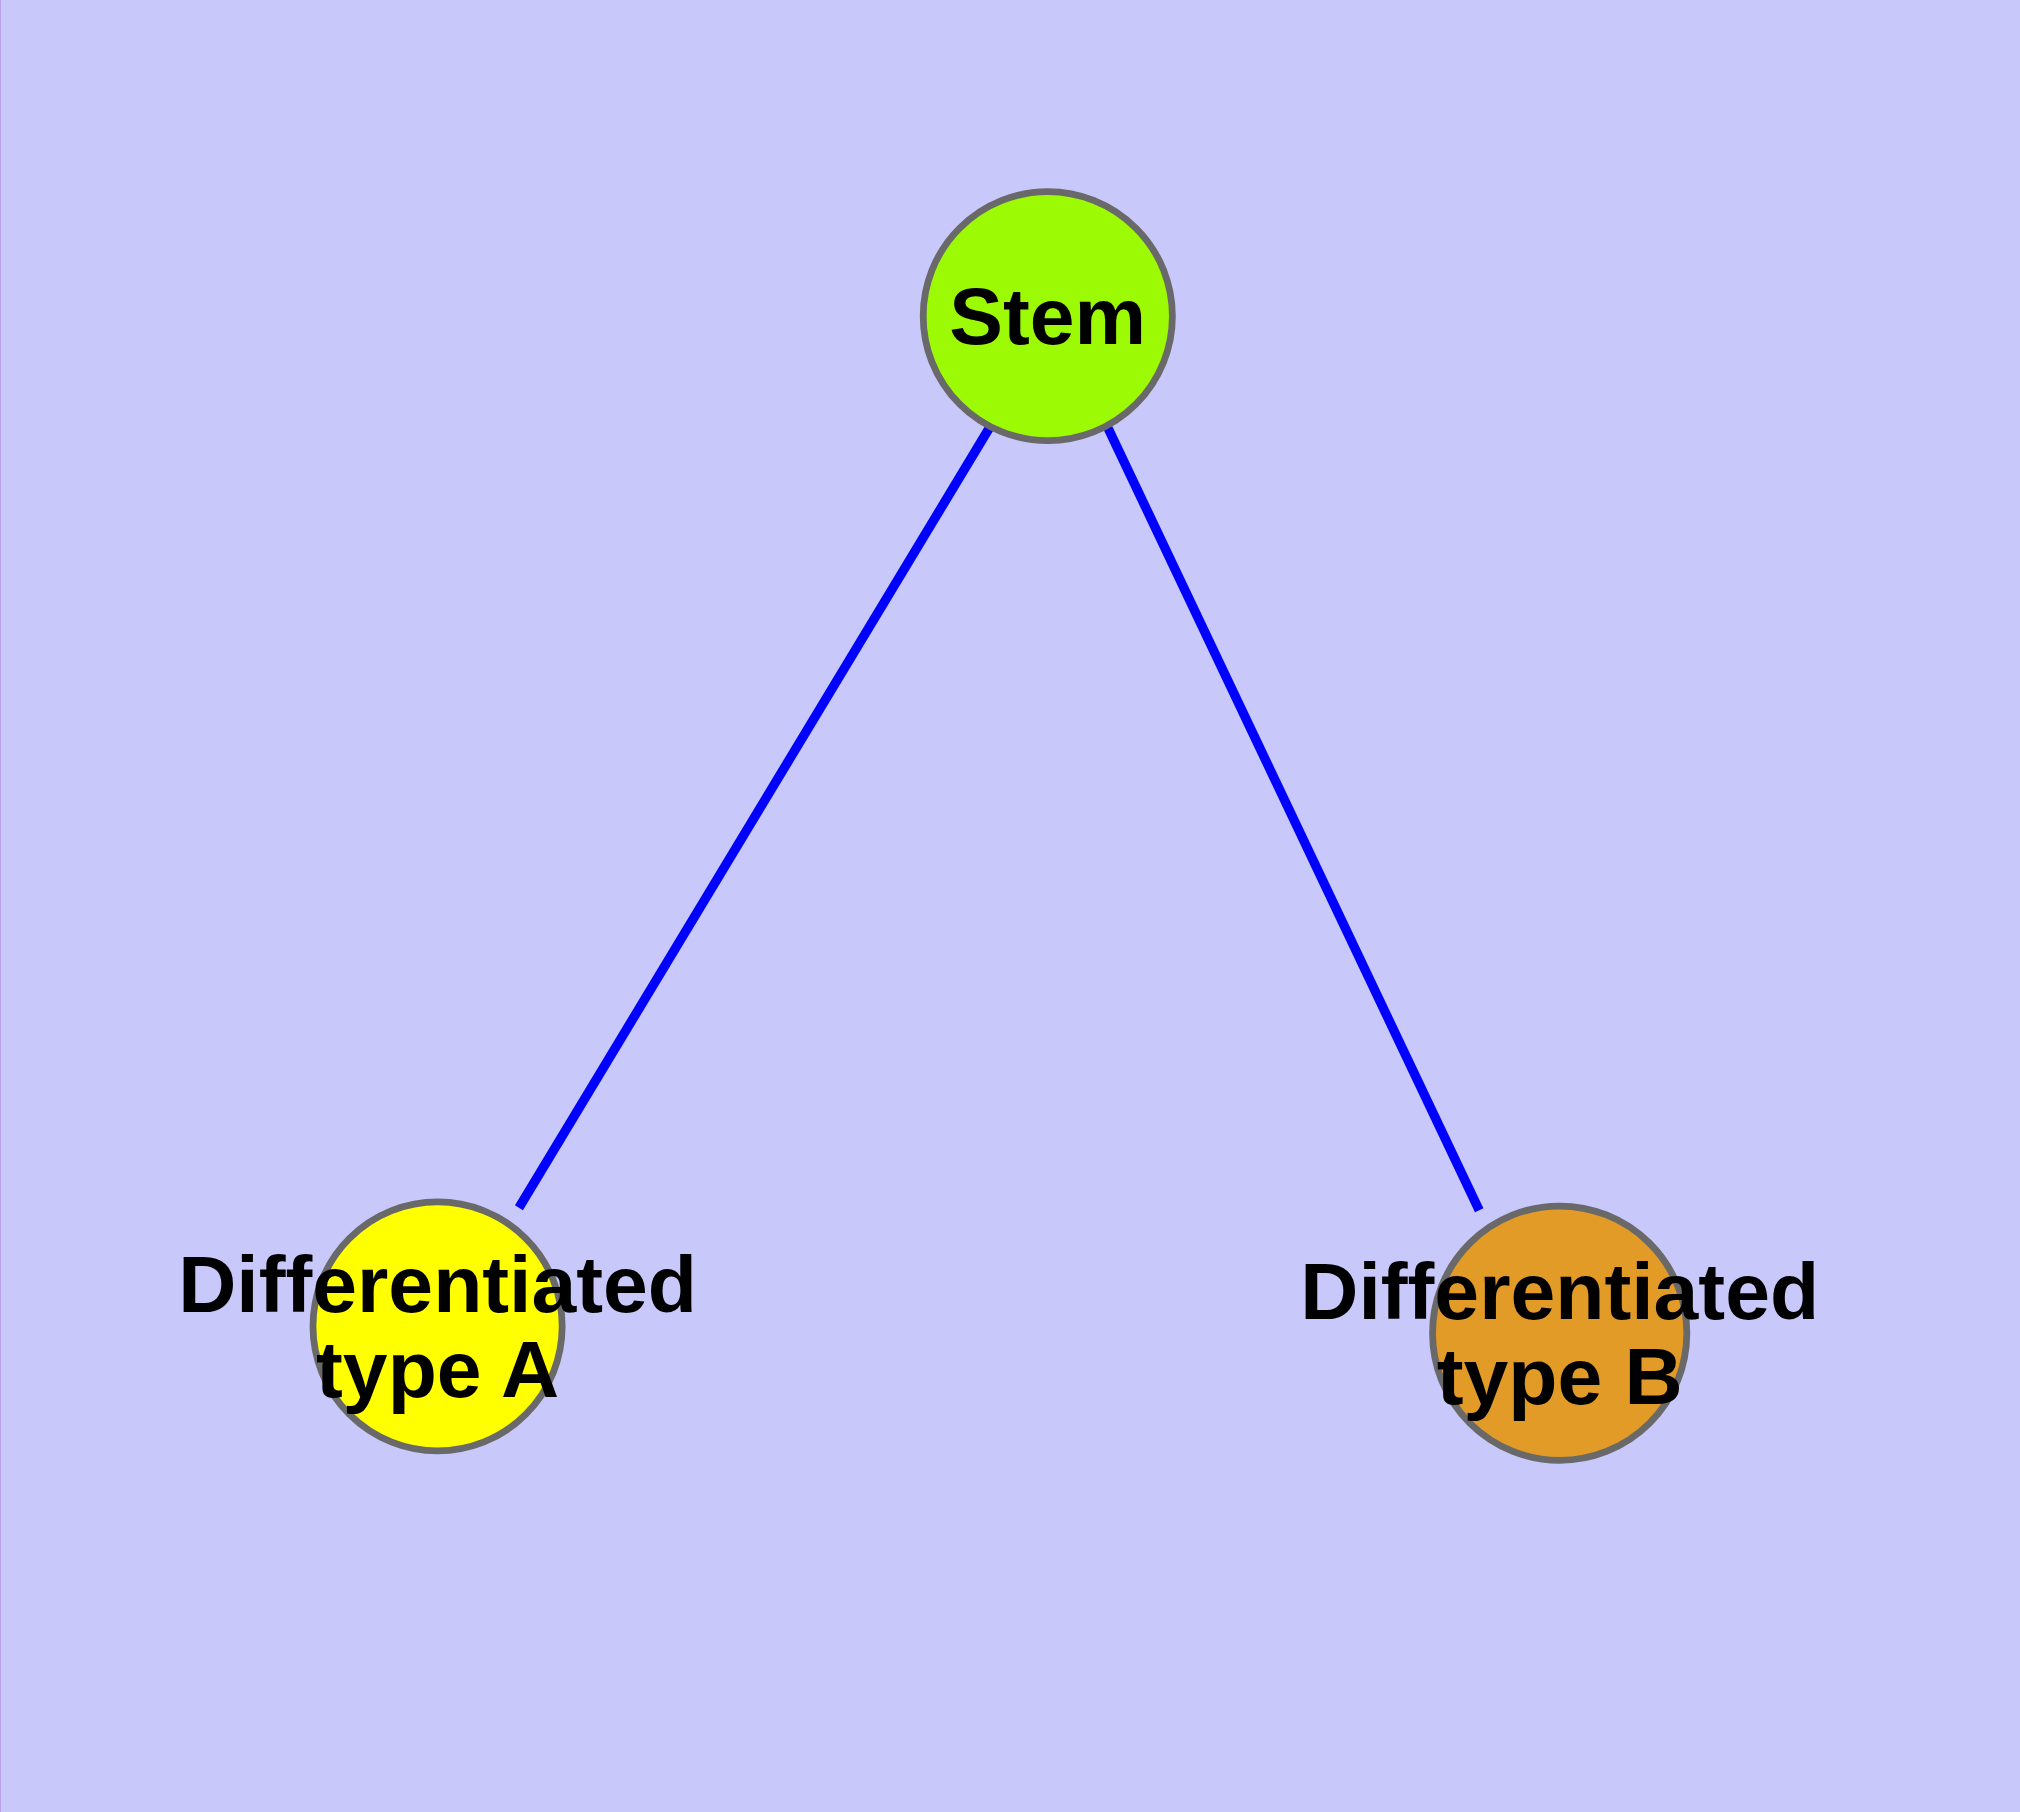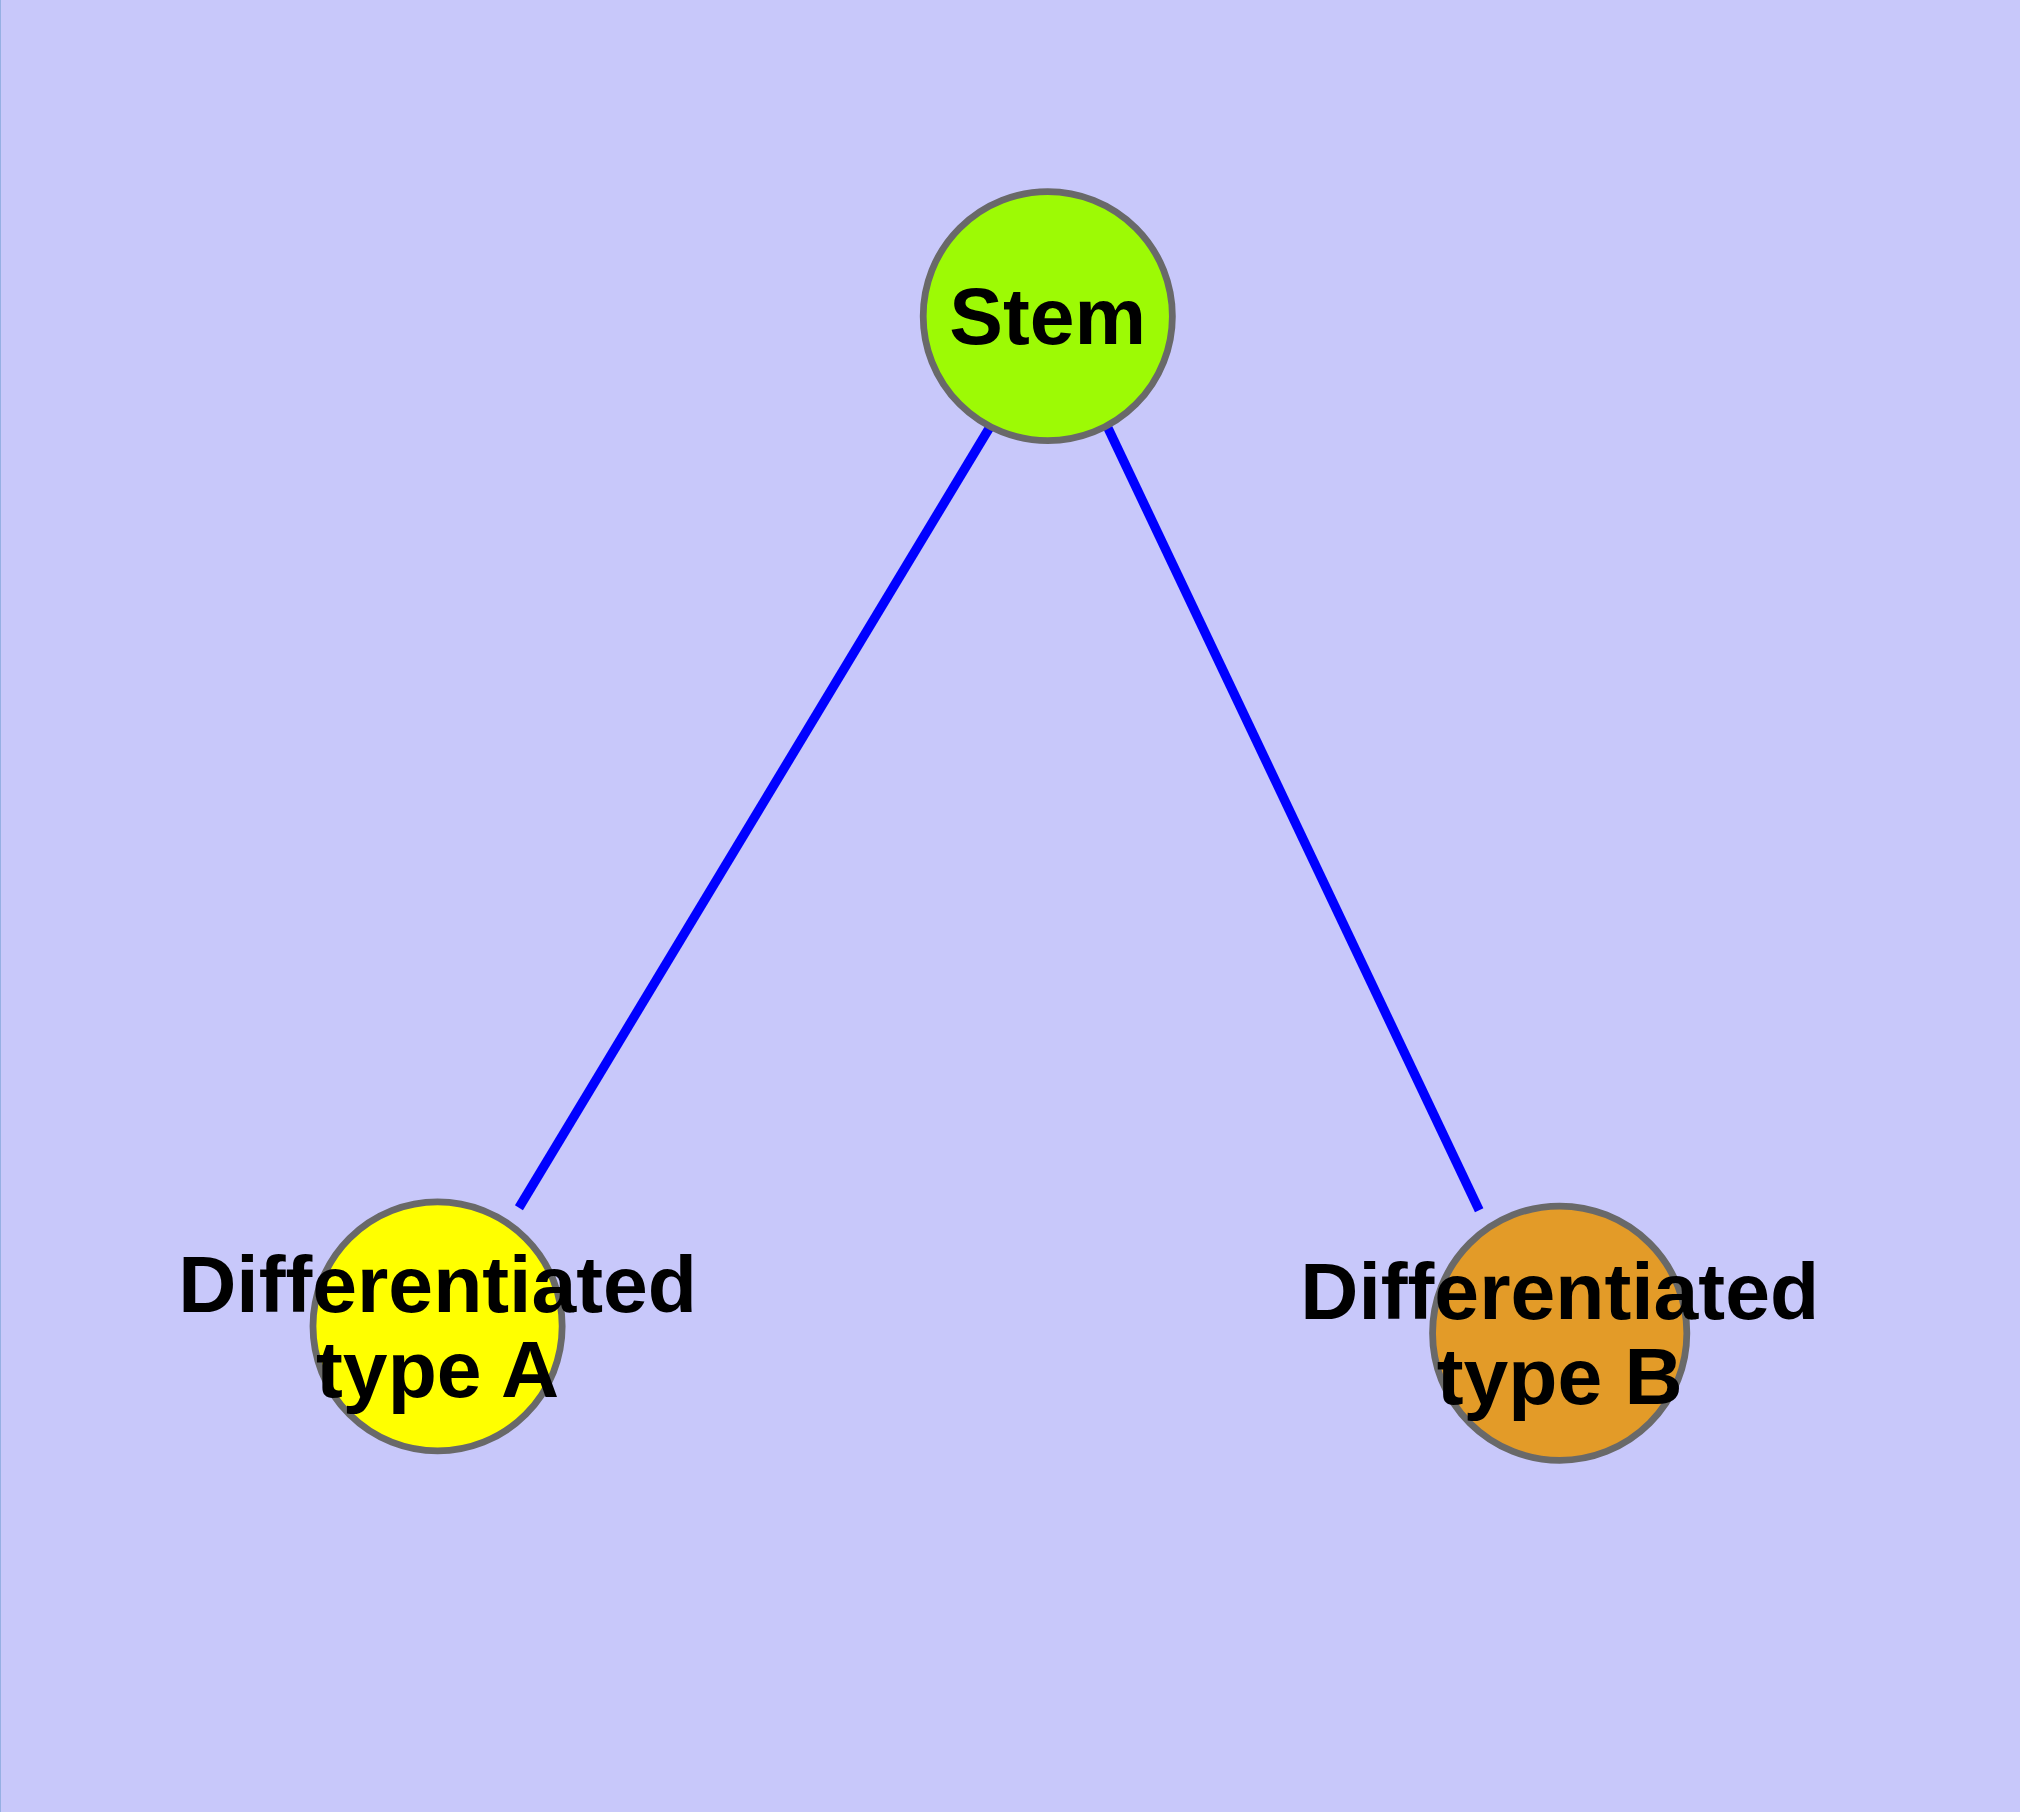--- a/index.html
+++ b/index.html
@@ -27,21 +27,21 @@
     font-family: "Liberation Sans", "DejaVu Sans", sans-serif;
     font-weight: bold;
     fill: #000000;
     text-anchor: middle;
     paint-order: normal;
   }
 </style>
 </head>
 <body>
 
-<div id="canvas" style="width: 2021px; height: 1812px; background: #0369a1;">
+<div id="canvas" style="width: 2021px; height: 1812px; background: #a21caf;">
   <svg id="graph-svg" viewBox="0 0 2384 2138" xmlns="http://www.w3.org/2000/svg">
 
     <rect id="bg-rect" x="0" y="0" width="2384" height="2138" fill="#C8C8FA"></rect>
 
     <g id="edges-layer">
         <line x1="1167" y1="505" x2="612" y2="1425" stroke="#0000FF" stroke-width="11" stroke-linecap="butt"></line>
         <line x1="1307" y1="505" x2="1745" y2="1428" stroke="#0000FF" stroke-width="11" stroke-linecap="butt"></line>
       </g>
     <g id="nodes-layer">
         <circle cx="1236" cy="373" r="147" fill="#9DFA05" stroke="#696969" stroke-width="8"></circle>

